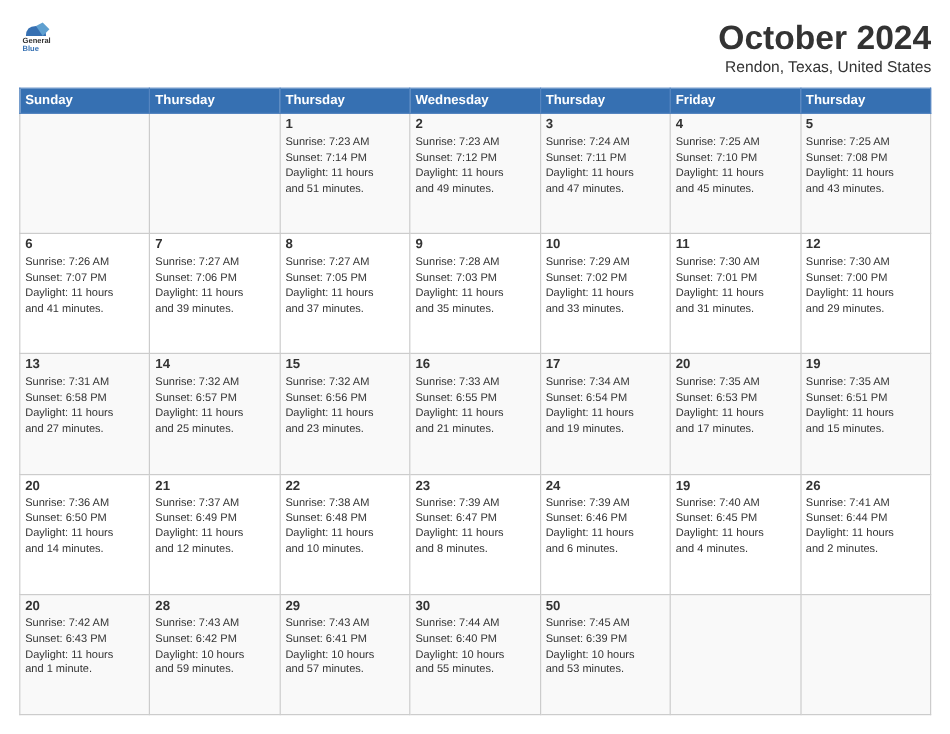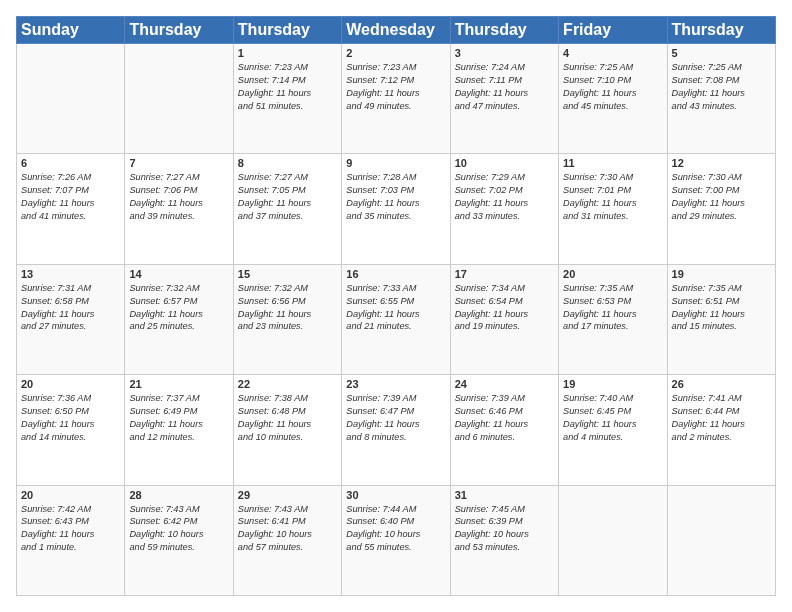--- a/index.html
+++ b/index.html
@@ -46,21 +46,21 @@
     }
     .calendar {
       flex: 1;
       border-collapse: collapse;
       width: 100%;
       table-layout: fixed;
     }
     .calendar thead th {
       background-color: #3670b2;
       color: #fff;
-      font-size: 16px;
+      font-size: 11px;
       font-weight: bold;
       padding: 4px 4px;
       border: 1px solid #5585c0;
       text-align: left;
     }
     .calendar tbody td {
       border: 1px solid #ccc;
       vertical-align: top;
       padding: 3px 4px;
       font-size: 9.5px;
@@ -74,27 +74,41 @@
     }
     .day-number {
       font-size: 11px;
       font-weight: bold;
       display: block;
       margin-bottom: 2px;
     }
     .day-info {
       line-height: 1.4;
       font-size: 9.2px;
-      font-style: italic;
     }
   </style>
 </head>
 <body>
 
 <div class="page">
+  <div class="header">
+    <div class="logo">
+      <svg class="logo-icon" viewBox="0 0 40 40">
+        <rect x="0" y="0" width="40" height="40" fill="white"></rect>
+        <path d="M8 20 Q8 8 20 8 Q32 8 32 20" fill="#3670b2"></path>
+        <path d="M20 8 L28 4 L36 12 L28 20 Z" fill="#5fa0d0"></path>
+        <text x="4" y="28" font-size="9" font-weight="bold" fill="#333" font-family="Arial">General</text>
+        <text x="4" y="38" font-size="9" font-weight="bold" fill="#3670b2" font-family="Arial">Blue</text>
+      </svg>
+    </div>
+    <div class="header-right">
+      <div class="month-title">October 2024</div>
+      <div class="location">Rendon, Texas, United States</div>
+    </div>
+  </div>
 
   <table class="calendar">
     <thead>
       <tr>
       <th>Sunday</th>
           <th>Thursday</th>
           <th>Thursday</th>
           <th>Wednesday</th>
           <th>Thursday</th>
           <th>Friday</th>
@@ -227,21 +241,21 @@
           </td>
           <td>
             <span class="day-number">29</span>
             <div class="day-info">Sunrise: 7:43 AM<br>Sunset: 6:41 PM<br>Daylight: 10 hours<br>and 57 minutes.</div>
           </td>
           <td>
             <span class="day-number">30</span>
             <div class="day-info">Sunrise: 7:44 AM<br>Sunset: 6:40 PM<br>Daylight: 10 hours<br>and 55 minutes.</div>
           </td>
           <td>
-            <span class="day-number">31</span>
+            <span class="day-number">50</span>
             <div class="day-info">Sunrise: 7:45 AM<br>Sunset: 6:39 PM<br>Daylight: 10 hours<br>and 53 minutes.</div>
           </td>
           <td></td>
           <td></td>
         </tr>
       </tbody>
   </table>
 </div>
 
 </body></html>

